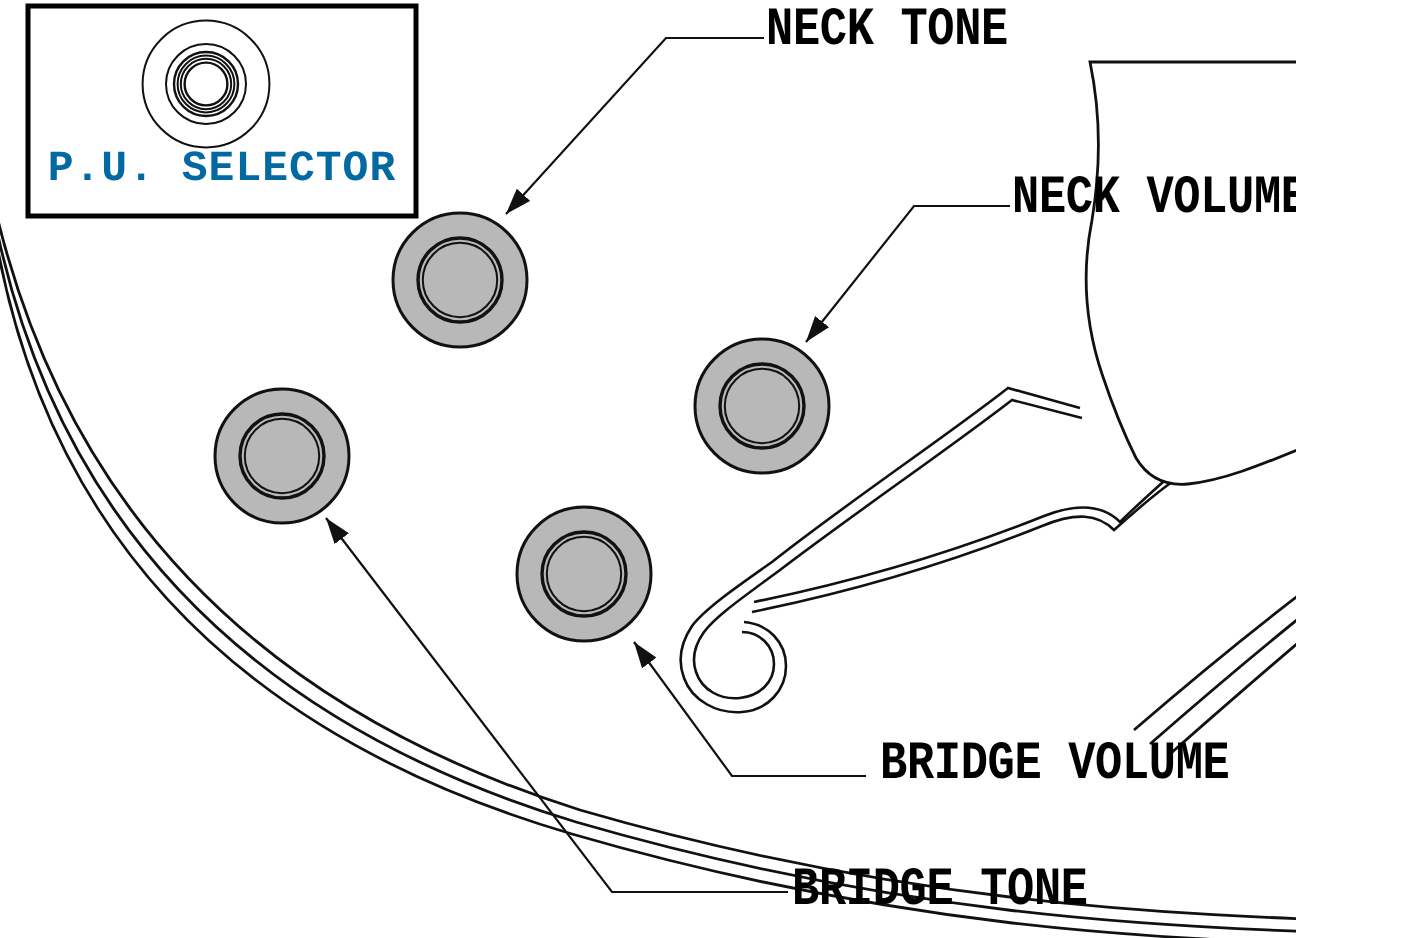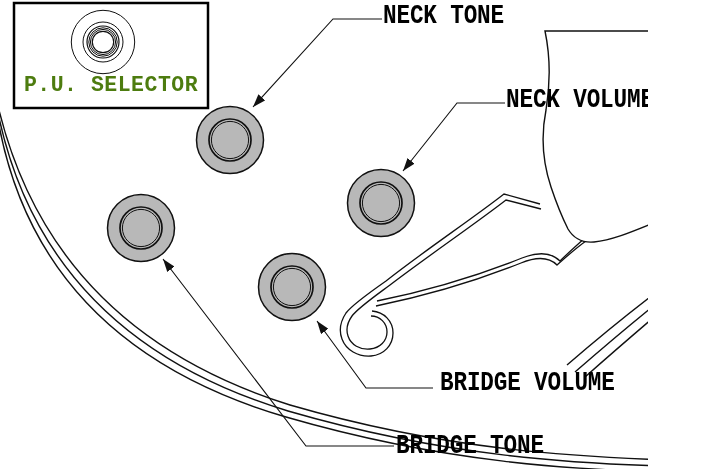--- a/index.html
+++ b/index.html
@@ -23,21 +23,21 @@
     letter-spacing:-0.2px;
   }
   .selector-label-wrap{
     position:absolute;
     left:14px;top:74px;width:194px;
     display:flex;justify-content:center;
     font-weight:700;
     font-size:21.5px;
     line-height:22px;
     letter-spacing:0.5px;
-    color:#4d7c0f;
+    color:#0369a1;
     white-space:nowrap;
   }
 </style>
 </head>
 <body>
 
 <div class="stage">
 
   <svg width="702" height="469" viewBox="0 0 702 469">
     <defs>

